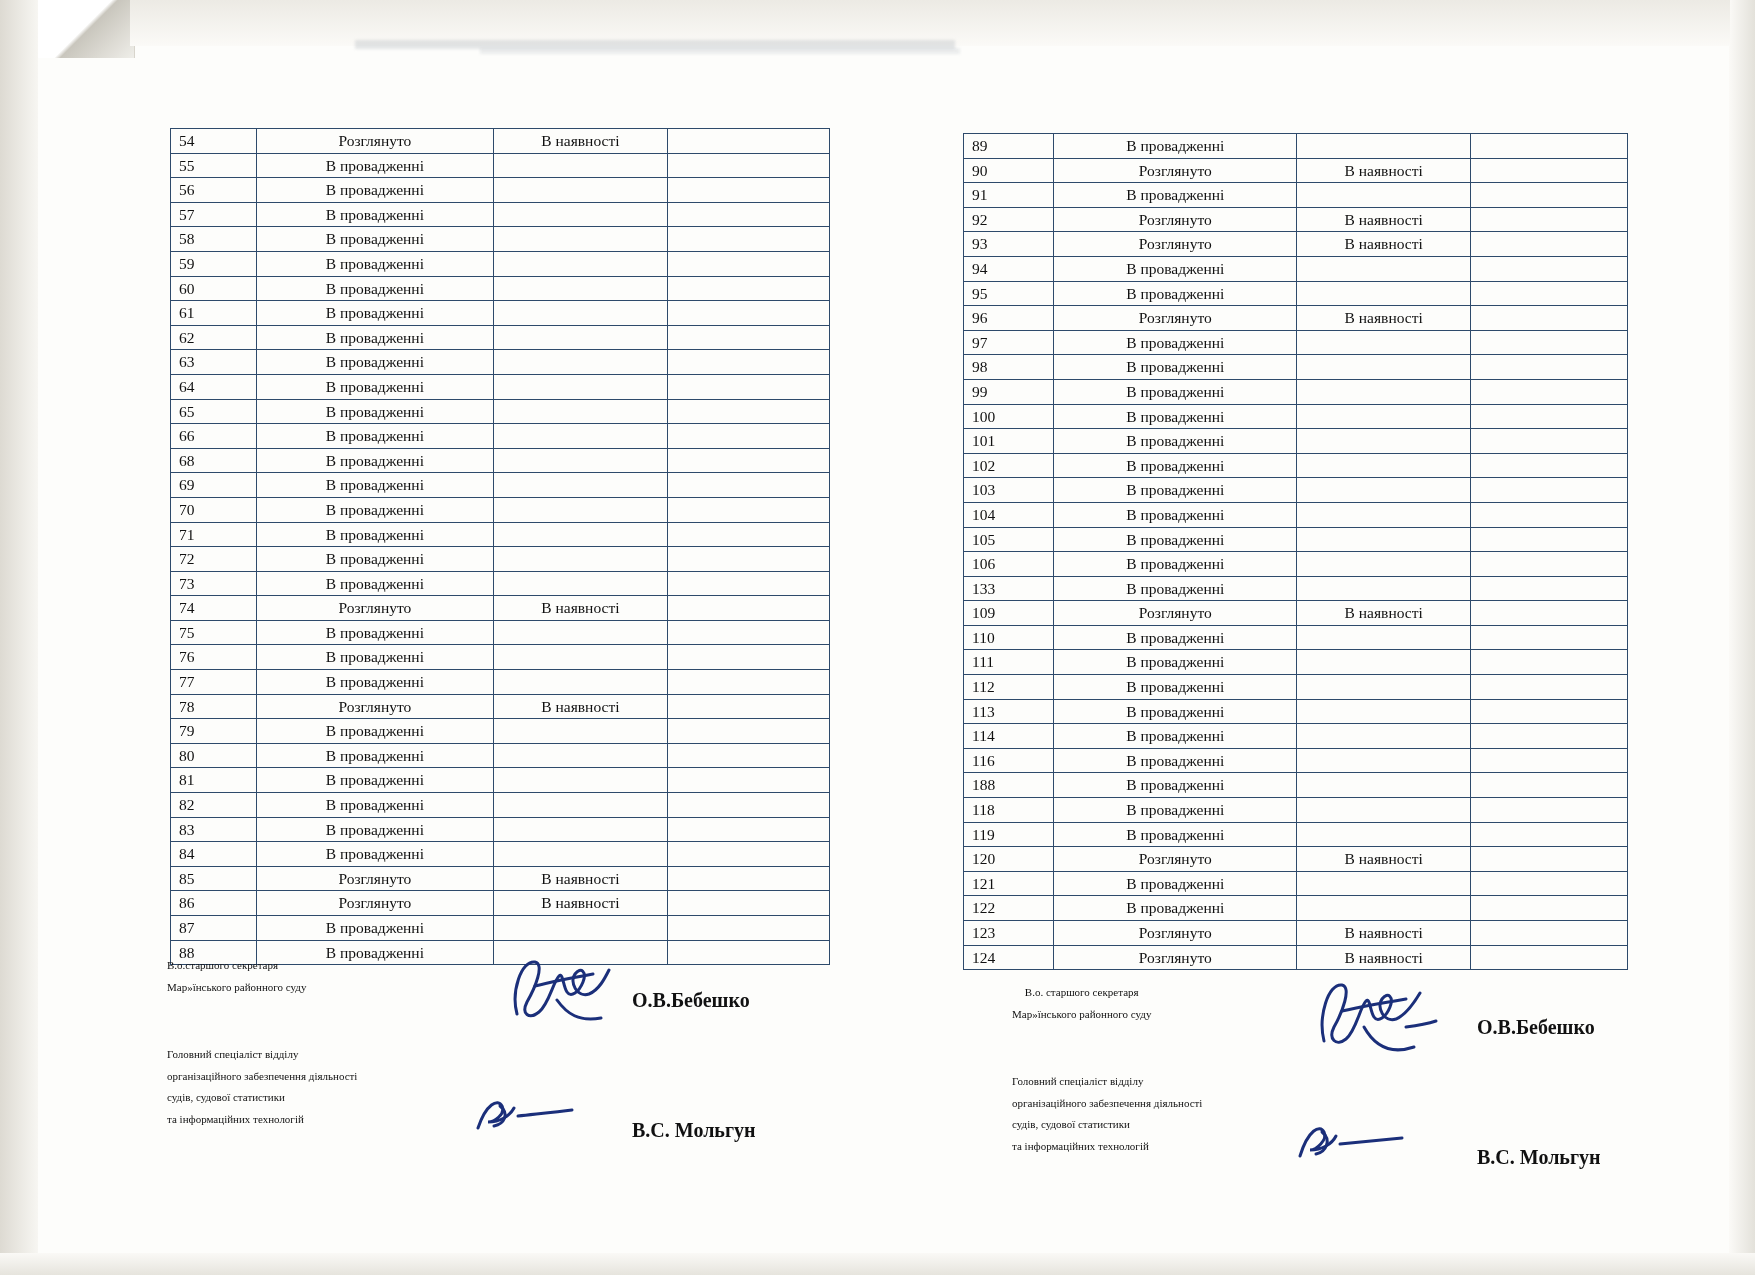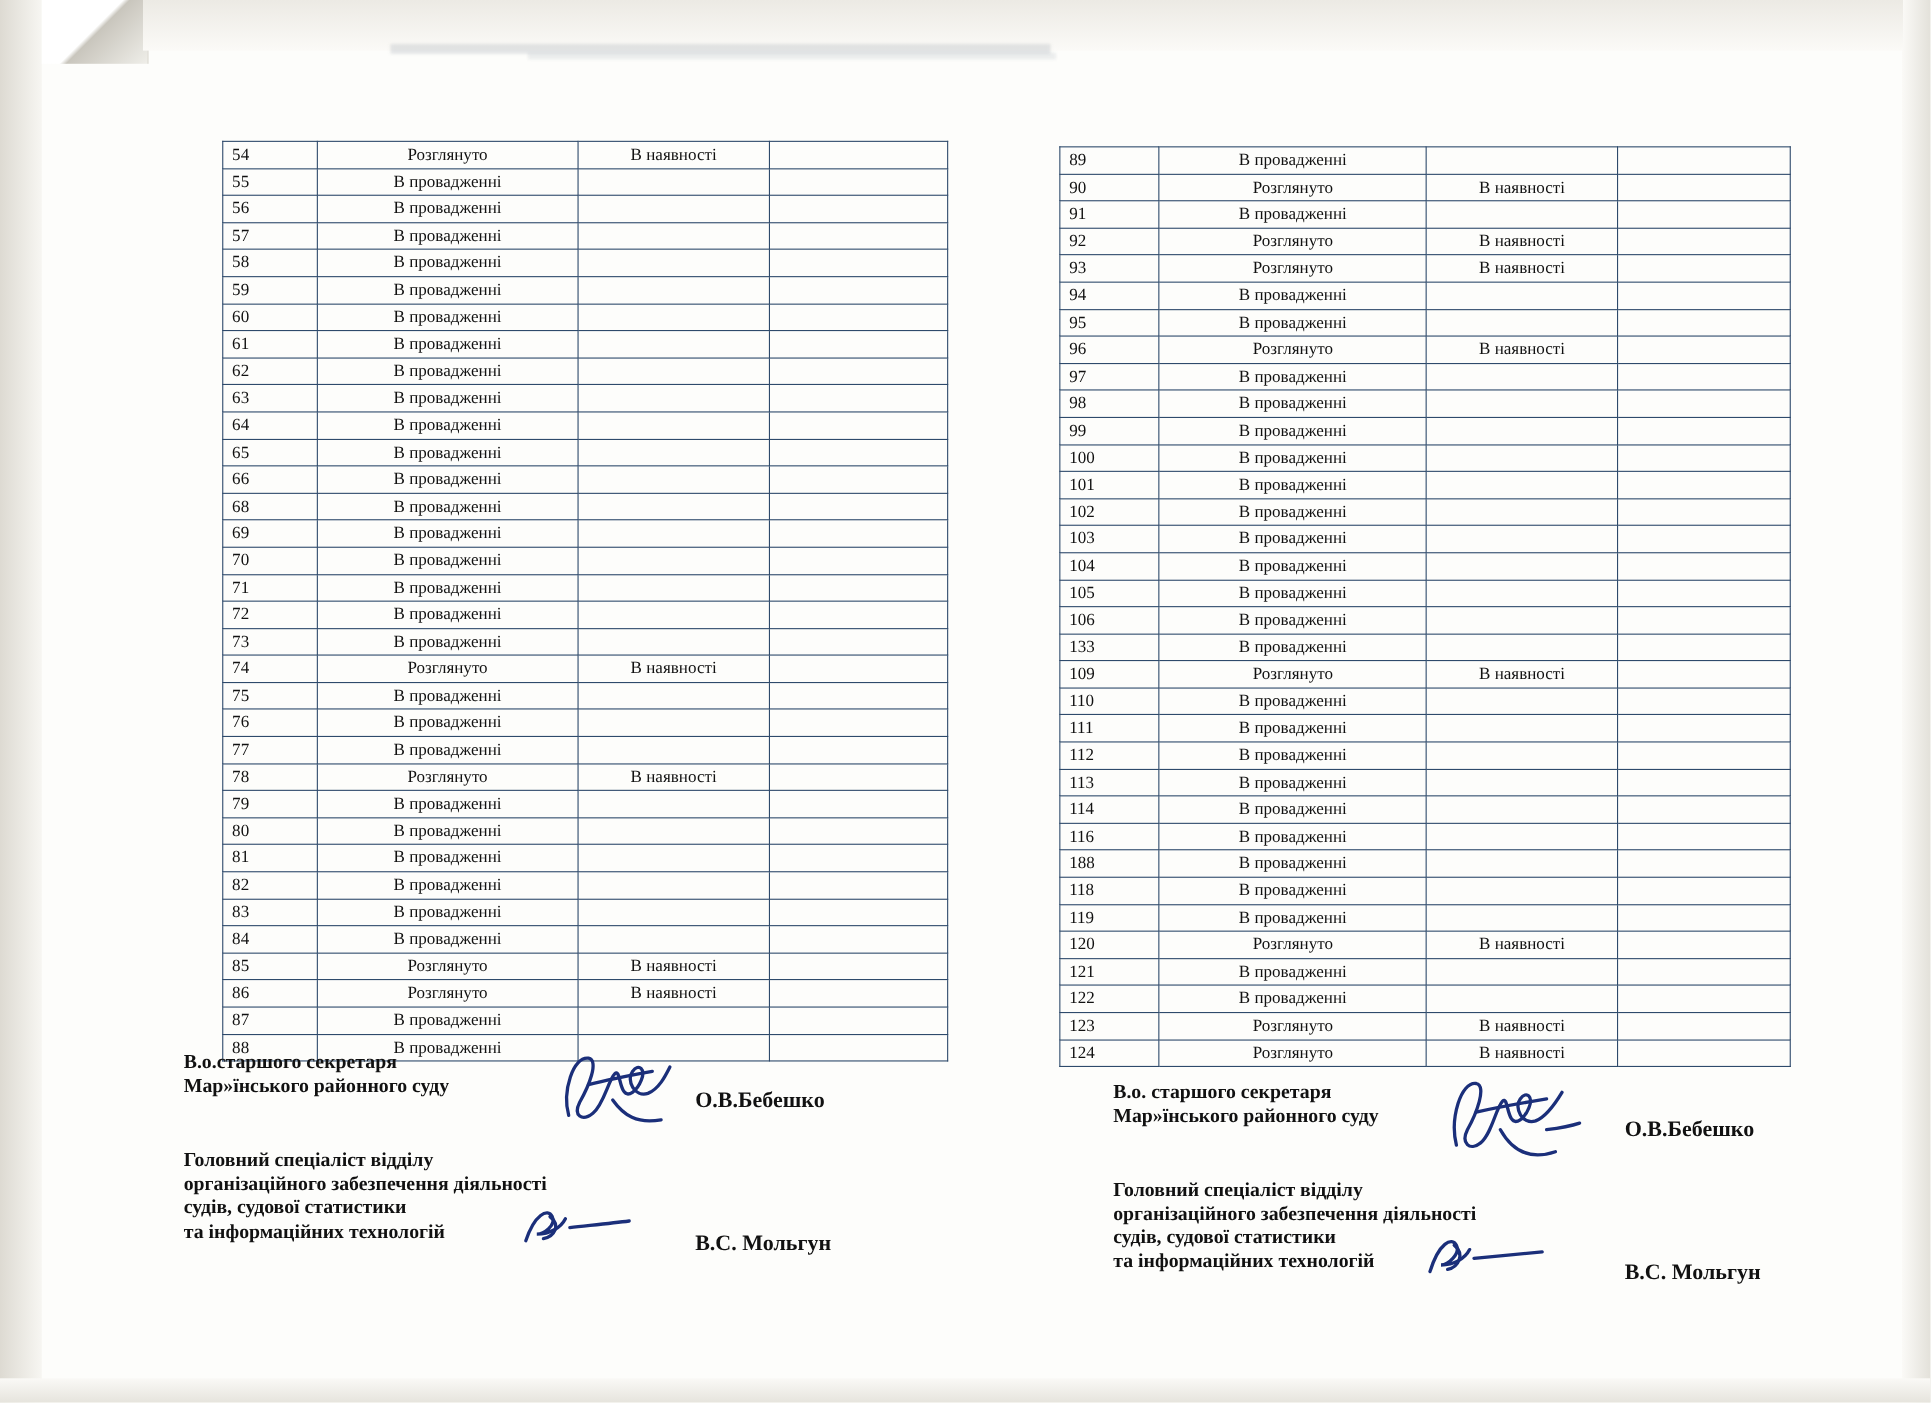--- a/index.html
+++ b/index.html
@@ -64,21 +64,21 @@
     left: 480px; top: 48px;
     width: 480px; height: 6px;
     background: rgba(110,120,140,0.12);
     filter: blur(1.6px);
   }
 
   
   .doc-col {
     position: absolute;
   }
-  .doc-col.left { left: 170px; top: 128px; width: 660px; margin-left: 32px; }
+  .doc-col.left { left: 170px; top: 128px; width: 660px; }
   .doc-col.right { left: 963px; top: 133px; width: 665px; }
 
   table.reg {
     border-collapse: collapse;
     width: 100%;
     font-size: 15.5px;
   }
   table.reg td {
     border: 1px solid #2e4a6b;
     height: 23.6px;
@@ -103,27 +103,27 @@
     width: 165px;
   }
   .doc-col.right table.reg td.num { width: 83px; }
   .doc-col.right table.reg td.status { width: 246px; }
   .doc-col.right table.reg td.avail { width: 176px; }
   .doc-col.right table.reg td.blank { width: 160px; }
 
   
   .sig-block {
     position: absolute;
-    font-weight: bold;
-    font-size: 18px;
+    font-weight: normal;
+    font-size: 11px;
     line-height: 21.5px;
   }
   .sig-left-1 { left: 167px; top: 955px; }
   .sig-left-2 { left: 167px; top: 1044px; }
-  .sig-right-1 { left: 1012px; top: 982px; }
+  .sig-right-1 { left: 1012px; top: 982px; text-align: center; }
   .sig-right-2 { left: 1012px; top: 1071px; }
   .sig-name {
     position: absolute;
     font-weight: bold;
     font-size: 20px;
     white-space: nowrap;
   }
   .name-l1 { left: 632px; top: 989px; }
   .name-l2 { left: 632px; top: 1119px; }
   .name-r1 { left: 1477px; top: 1016px; }

